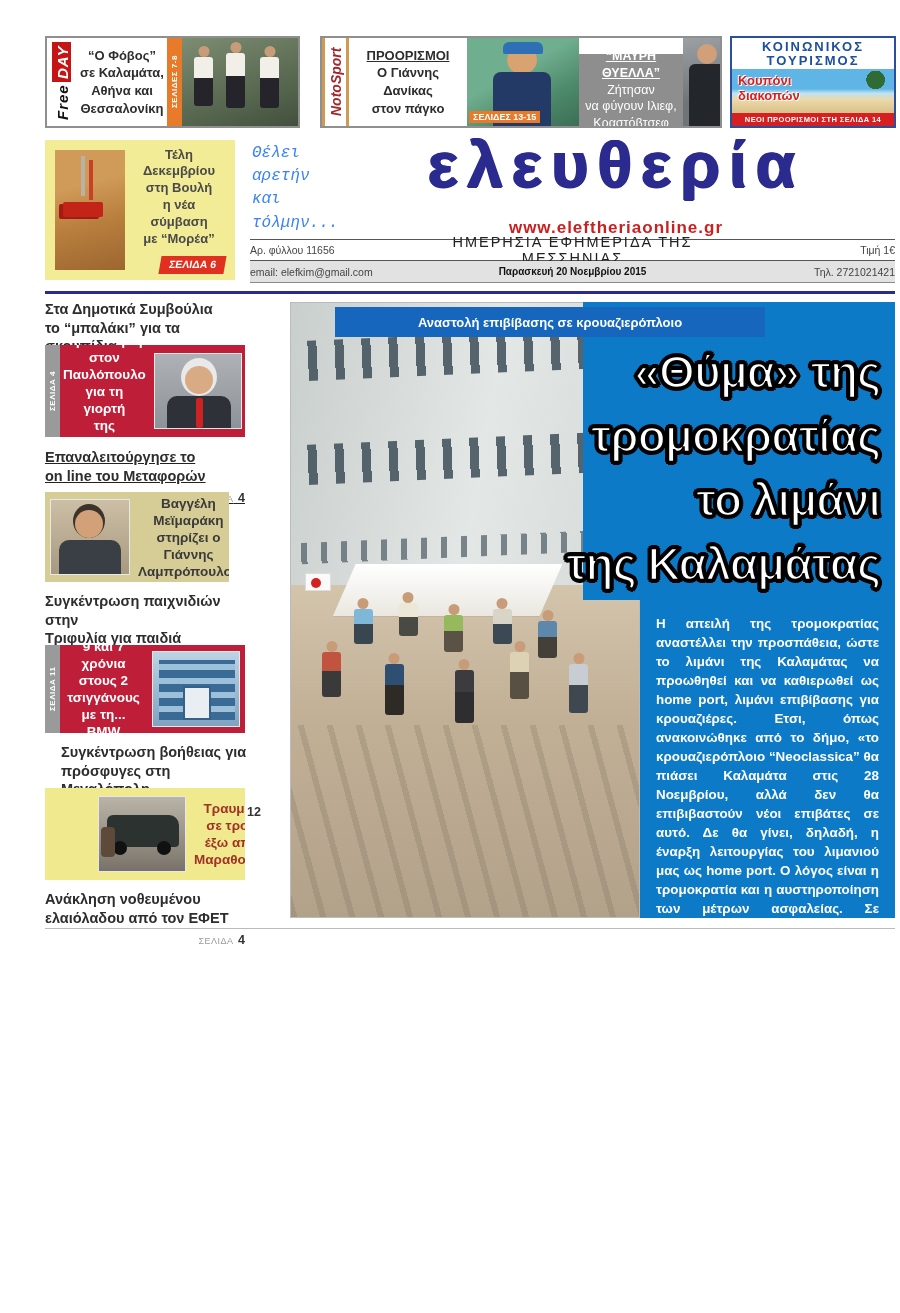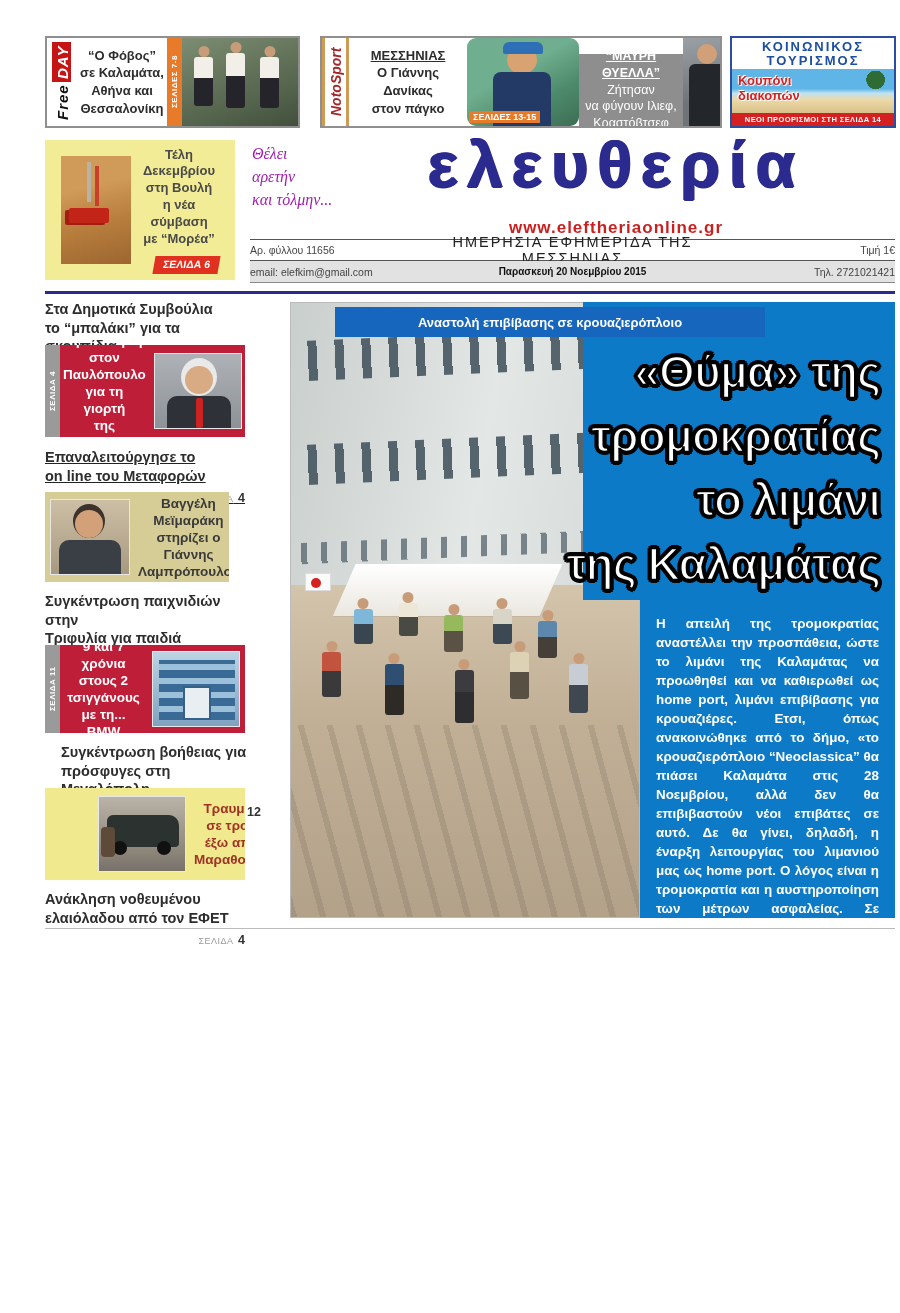--- a/index.html
+++ b/index.html
@@ -23,27 +23,27 @@
   .gray-panel { background:#8e8e8e; color:#fff; text-align:center; display:flex; flex-direction:column; align-items:center; justify-content:center; font-size:12.5px; line-height:1.35; }
   .pages-label { position:absolute; left:2px; bottom:3px; background:#e87b2a; color:#fff; font-weight:bold; font-size:9px; padding:1px 4px; }
   .st-box { border:2px solid #2a4fa0; display:flex; flex-direction:column; overflow:hidden; }
   .st-title { font-weight:bold; font-size:13px; letter-spacing:2px; color:#1d4fa0; text-align:center; line-height:1.1; padding-top:2px; }
   .st-photo { flex:1; position:relative; background:linear-gradient(180deg,#5fb5e6 0 45%,#bfe2f2 55%,#ecd9a8 70%,#d9c089 100%); }
   .st-coupon { position:absolute; left:6px; top:5px; color:#d42020; font-weight:bold; font-size:13px; line-height:1.15; text-shadow:0 0 2px #fff,1px 1px 0 #fff,-1px -1px 0 #fff; }
   .st-palm { position:absolute; right:8px; top:2px; width:26px; height:22px; background:radial-gradient(circle at 60% 40%, #2f6b35 0 45%, transparent 46%); }
   .st-footer { background:#d42020; color:#fff; font-weight:bold; font-size:7.5px; text-align:center; padding:2px 0; letter-spacing:.4px; }
 
   
-  .moreas { background:#f2ec96; display:flex; padding:16px; gap:8px; }
+  .moreas { background:#f2ec96; display:flex; padding:10px; gap:8px; }
   .moreas-photo { width:70px; background:linear-gradient(165deg,#d09a58 0 30%,#b97f3e 60%,#9c6630); position:relative; flex:none; }
   .moreas-truck { position:absolute; left:8px; top:52px; width:40px; height:15px; background:#c22418; border-radius:2px; box-shadow:-4px 2px 0 #a31c12; }
   .moreas-rig { position:absolute; left:26px; top:6px; width:4px; height:40px; background:#b9b2a6; box-shadow:8px 4px 0 #c8402c; }
   .moreas-txt { flex:1; font-weight:bold; font-size:13px; line-height:1.3; color:#4a4a4a; text-align:center; display:flex; flex-direction:column; justify-content:center; gap:8px; }
   .badge-red { align-self:flex-end; background:#e03020; color:#fff; font-weight:bold; font-size:10.5px; padding:2px 9px; transform:skewX(-10deg); }
-  .motto { font-family:Liberation Serif, serif; font-style:italic; font-size:16px; line-height:1.45; color:#a21caf; }
+  .motto { font-family:Liberation Mono, monospace; font-style:italic; font-size:16px; line-height:1.45; color:#3b82f6; }
   .brand { font-weight:bold; font-size:64px; letter-spacing:9px; color:#2b2b8f; text-shadow:1px 0 0 #2b2b8f,-1px 0 0 #2b2b8f,0 1px 0 #2b2b8f; white-space:nowrap; }
   .site { color:#cc1f1f; font-weight:bold; font-size:17px; letter-spacing:1px; }
   .mh-row1 { border-top:1.5px solid #555; border-bottom:1.5px solid #555; display:flex; align-items:center; }
   .mh-row2 { background:#e2e2e2; border-bottom:1.5px solid #8a8a8a; display:flex; align-items:center; }
   .mh-small { font-size:10.5px; color:#444; }
   .mh-sub { font-size:14.5px; letter-spacing:2px; color:#222; }
   .mh-date { font-weight:bold; font-size:10px; color:#111; }
 
   
   .sb-text { font-weight:bold; font-size:14.5px; line-height:1.28; color:#2d2d2d; }
@@ -101,26 +101,26 @@
     <div class="photo" style="width:116px;background:linear-gradient(160deg,#7d8d72,#53634c 70%,#434f3d);">
       <i class="pfig" style="left:12px;top:8px;height:60px;--sh:#f2efe8;--pn:#24242a;"></i>
       <i class="pfig" style="left:44px;top:4px;height:66px;--sh:#f2efe8;--pn:#24242a;"></i>
       <i class="pfig" style="left:78px;top:8px;height:62px;--sh:#f2efe8;--pn:#24242a;"></i>
     </div>
   </div>
 
   <div class="abs tbox" style="left:320px;top:36px;width:402px;height:92px;">
     <div class="vtext ns-logo">NotoSport</div>
     <div class="teaser-txt" style="width:118px;flex-direction:column;">
-      <span class="kick-u">ΜΕΣΣΗΝΙΑΣ</span>
+      <span class="kick-u">ΠΡΟΟΡΙΣΜΟΙ</span>
       <span class="pre">Ο Γιάννης
 Δανίκας
 στον πάγκο</span>
     </div>
-    <div class="photo" style="width:112px;background:linear-gradient(150deg,#6fae8e 0 40%,#4d8a6b 70%,#3c6e55);border-radius:9px;">
+    <div class="photo" style="width:112px;background:linear-gradient(150deg,#6fae8e 0 40%,#4d8a6b 70%,#3c6e55);">
       <span class="head" style="left:40px;top:8px;width:30px;height:28px;background:#d8a271;"></span>
       <span class="torso" style="left:36px;top:4px;width:40px;height:12px;background:#2f6fb5;border-radius:6px 6px 2px 2px;"></span>
       <span class="torso" style="left:26px;top:34px;width:58px;height:58px;background:#243a66;border-radius:8px 8px 0 0;"></span>
       <span class="pages-label">ΣΕΛΙΔΕΣ 13-15</span>
     </div>
     <div class="gray-panel" style="width:104px;margin-top:16px;">
       <span class="kick-u">“ΜΑΥΡΗ ΘΥΕΛΛΑ”</span>
       <span class="pre">Ζήτησαν
 να φύγουν Ιλιεφ,
 Κραστόβτσεφ</span>

